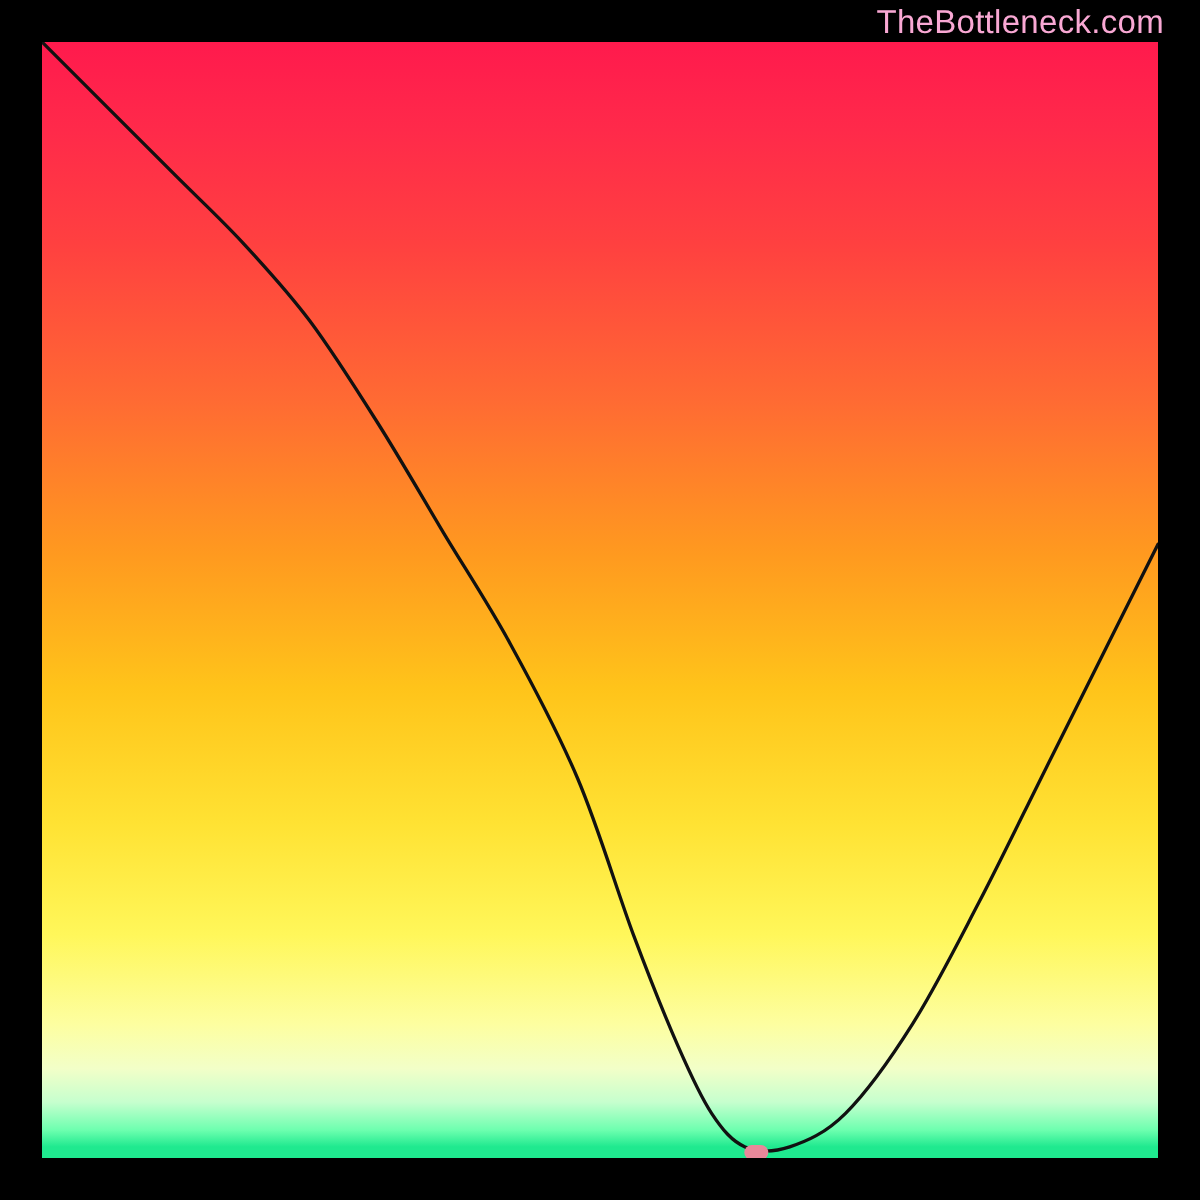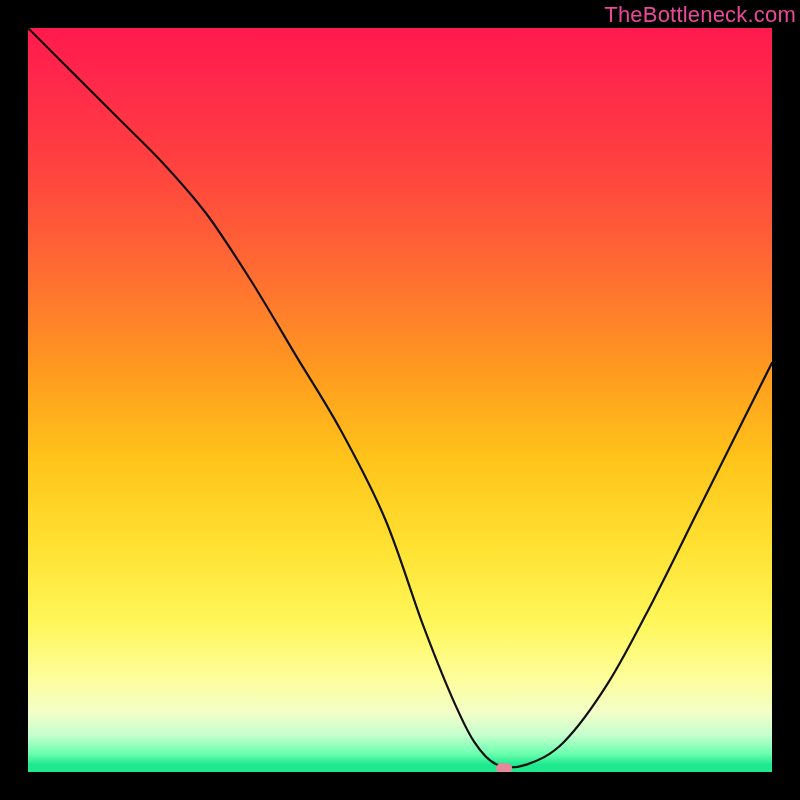--- a/index.html
+++ b/index.html
@@ -13,22 +13,22 @@
   }
   .frame {
     position: relative;
     width: 800px;
     height: 800px;
     background: #000;
   }
   .watermark {
     position: absolute;
     top: 2px;
-    right: 4px;
-    color: #ec4899;
+    right: 24px;
+    color: #f9a8d4;
     font-size: 22px;
     font-weight: 500;
     z-index: 5;
     letter-spacing: 0.2px;
   }
   .plot-area {
     position: absolute;
     left: 28px;
     top: 28px;
     width: 744px;

